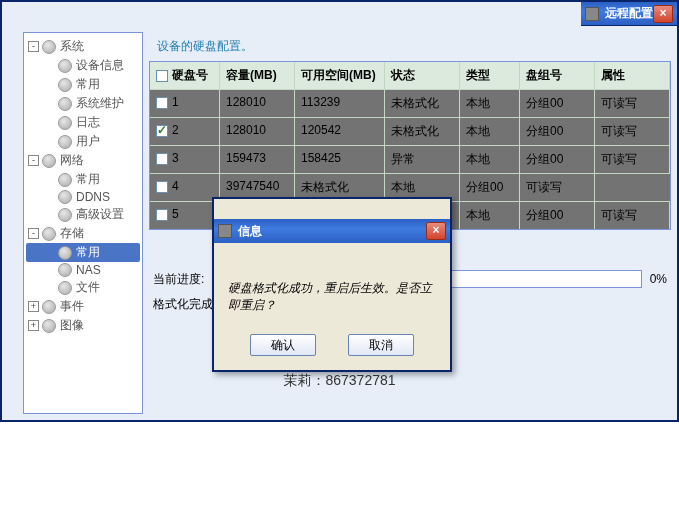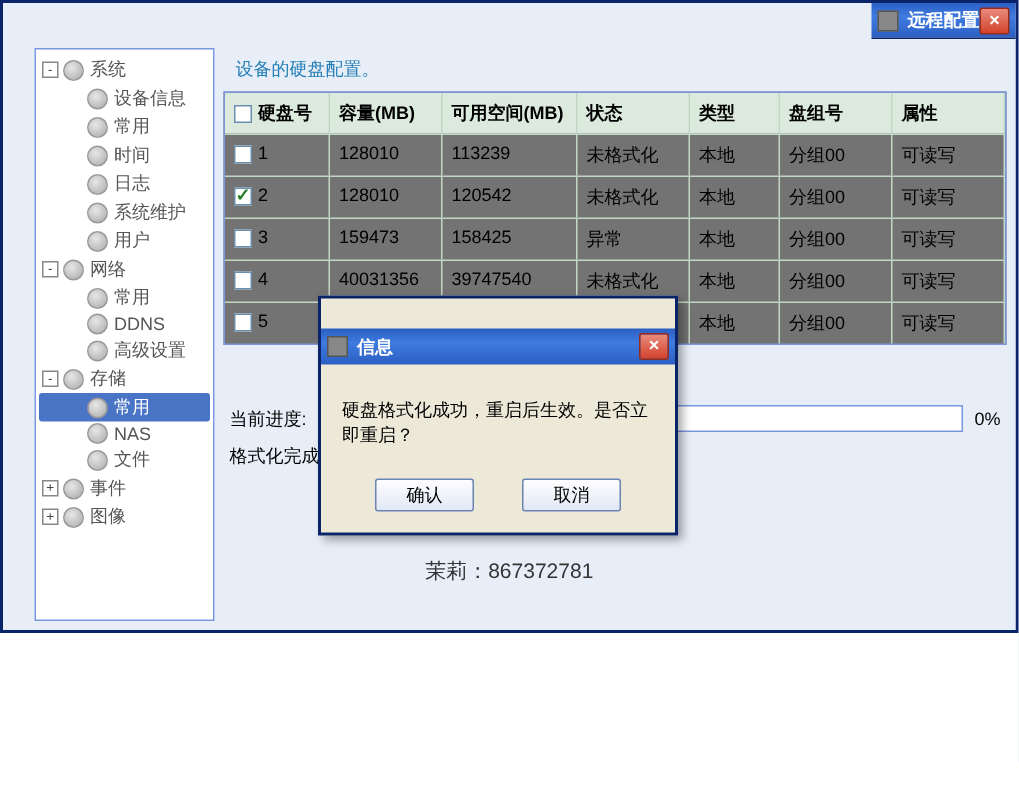--- a/index.html
+++ b/index.html
@@ -66,21 +66,21 @@
     height: 24px; background: linear-gradient(#2b5fc3, #3f7be0 40%, #2b5fc3);
     display: flex; align-items: center; color: #fff; padding: 0 4px; margin-top: 20px;
   }
   .modal .m-icon { width: 14px; height: 14px; background: #888; border: 1px solid #555; margin-right: 6px; }
   .modal .m-title { flex: 1; font-weight: bold; }
   .modal .m-close {
     width: 20px; height: 18px; background: linear-gradient(#e98b7c,#d2432c);
     border: 1px solid #9a2b1a; color: #fff; font-weight: bold; text-align: center;
     line-height: 14px; cursor: pointer; border-radius: 2px;
   }
-  .modal .m-body { padding: 22px 14px 10px; }
+  .modal .m-body { padding: 37px 14px 10px; font-style: italic; }
   .modal .m-buttons { display: flex; justify-content: center; gap: 32px; padding: 10px 0 14px; }
 </style>
 </head>
 <body>
 
 <div class="window">
   <div class="titlebar">
     <div class="tb-icon"></div>
     <div class="tb-title">远程配置</div>
     <div class="tb-close">×</div>
@@ -108,35 +108,28 @@
                 <div class="node lvl2">
                   <span class="toggle blank"></span>
                   <span class="nicon"></span>
                   <span>常用</span>
                 </div>
               </li>
               <li>
                 <div class="node lvl2">
                   <span class="toggle blank"></span>
                   <span class="nicon"></span>
-                  <span>时间</span>
+                  <span>系统维护</span>
                 </div>
               </li>
               <li>
                 <div class="node lvl2">
                   <span class="toggle blank"></span>
                   <span class="nicon"></span>
                   <span>日志</span>
-                </div>
-              </li>
-              <li>
-                <div class="node lvl2">
-                  <span class="toggle blank"></span>
-                  <span class="nicon"></span>
-                  <span>系统维护</span>
                 </div>
               </li>
               <li>
                 <div class="node lvl2">
                   <span class="toggle blank"></span>
                   <span class="nicon"></span>
                   <span>用户</span>
                 </div>
               </li>
             </ul>
@@ -253,21 +246,20 @@
               <div class="gcell"><span class="ck"></span><span>3</span></div>
               <div class="gcell">159473</div>
               <div class="gcell">158425</div>
               <div class="gcell">异常</div>
               <div class="gcell">本地</div>
               <div class="gcell">分组00</div>
               <div class="gcell">可读写</div>
             </div>
             <div class="gridrow">
               <div class="gcell"><span class="ck"></span><span>4</span></div>
-              <div class="gcell">40031356</div>
               <div class="gcell">39747540</div>
               <div class="gcell">未格式化</div>
               <div class="gcell">本地</div>
               <div class="gcell">分组00</div>
               <div class="gcell">可读写</div>
             </div>
             <div class="gridrow">
               <div class="gcell"><span class="ck"></span><span>5</span></div>
               <div class="gcell">1992294</div>
               <div class="gcell">169038</div>

